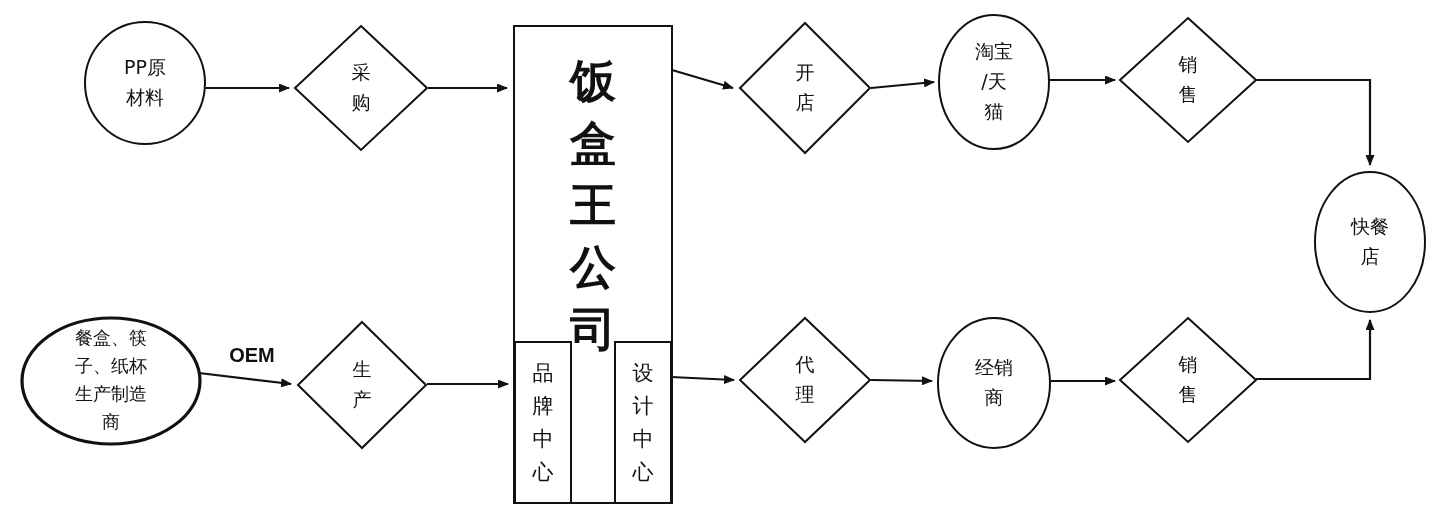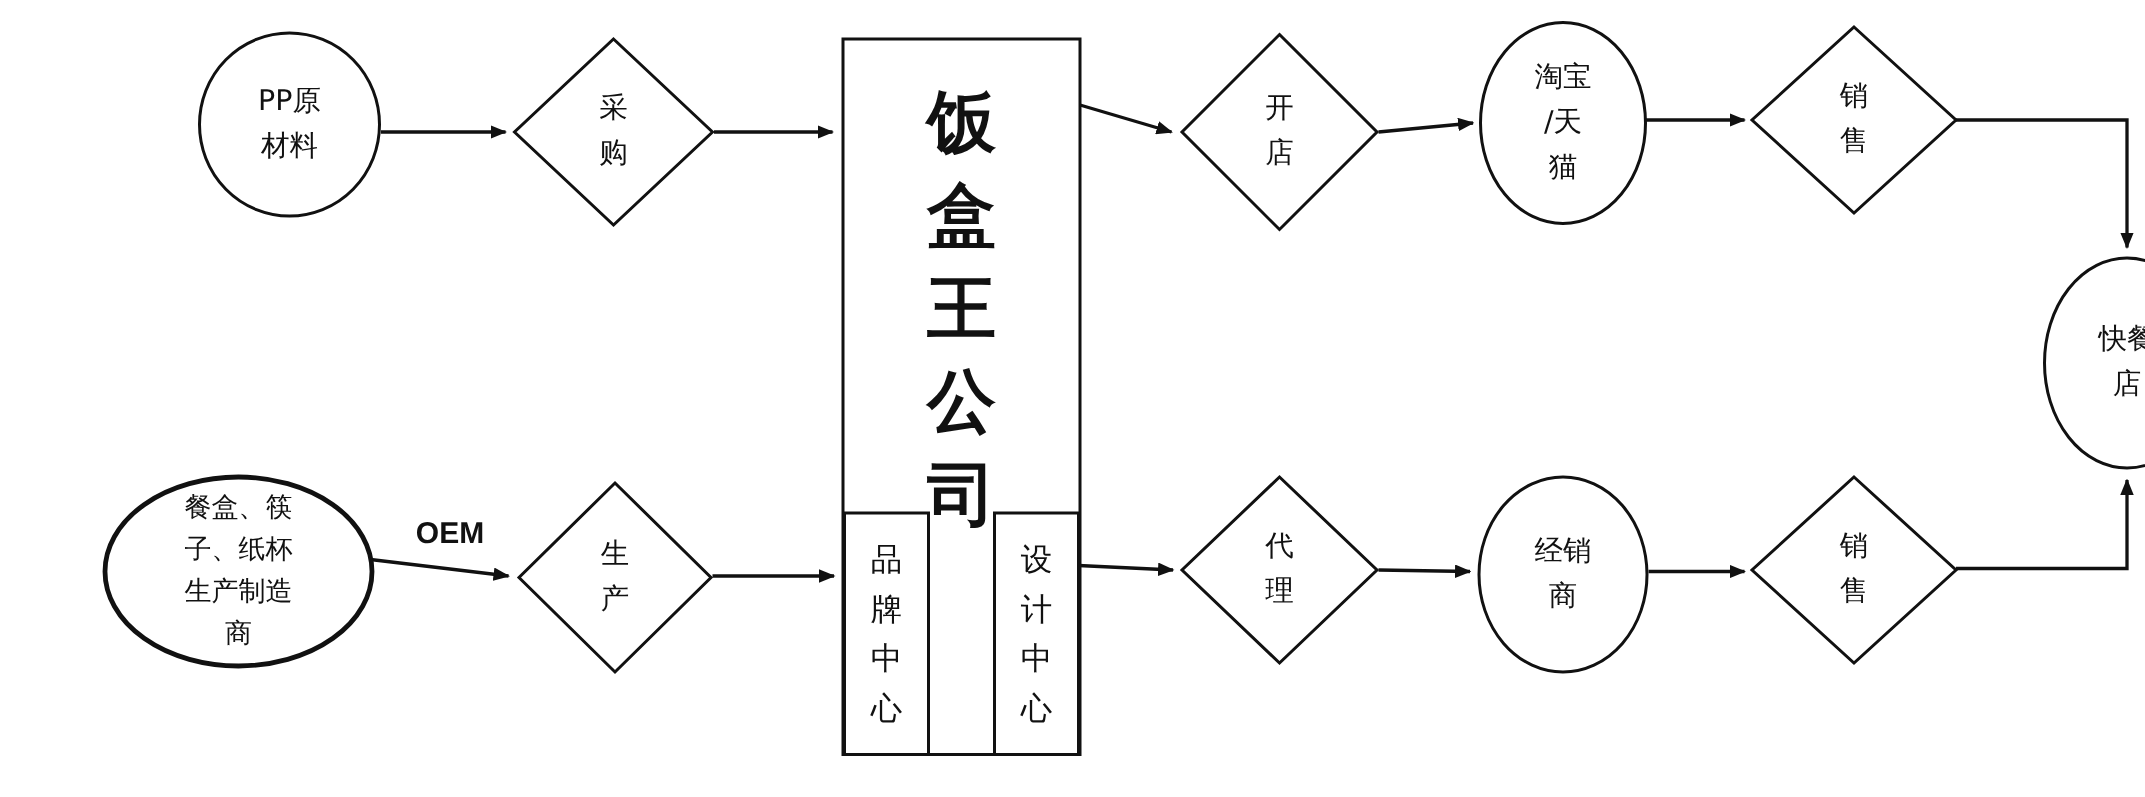--- a/index.html
+++ b/index.html
@@ -10,21 +10,20 @@
   body {
     width: 1430px;
     height: 531px;
     font-family: "Liberation Sans", "DejaVu Sans", sans-serif;
     overflow: hidden;
   }
   #diagram-root {
     position: relative;
     width: 1323px;
     height: 531px;
-    padding-left: 48px;
   }
   svg.flowchart {
     display: block;
     width: 1430px;
     height: 531px;
   }
   .shape {
     fill: #ffffff;
     stroke: #111111;
     stroke-width: 2;

